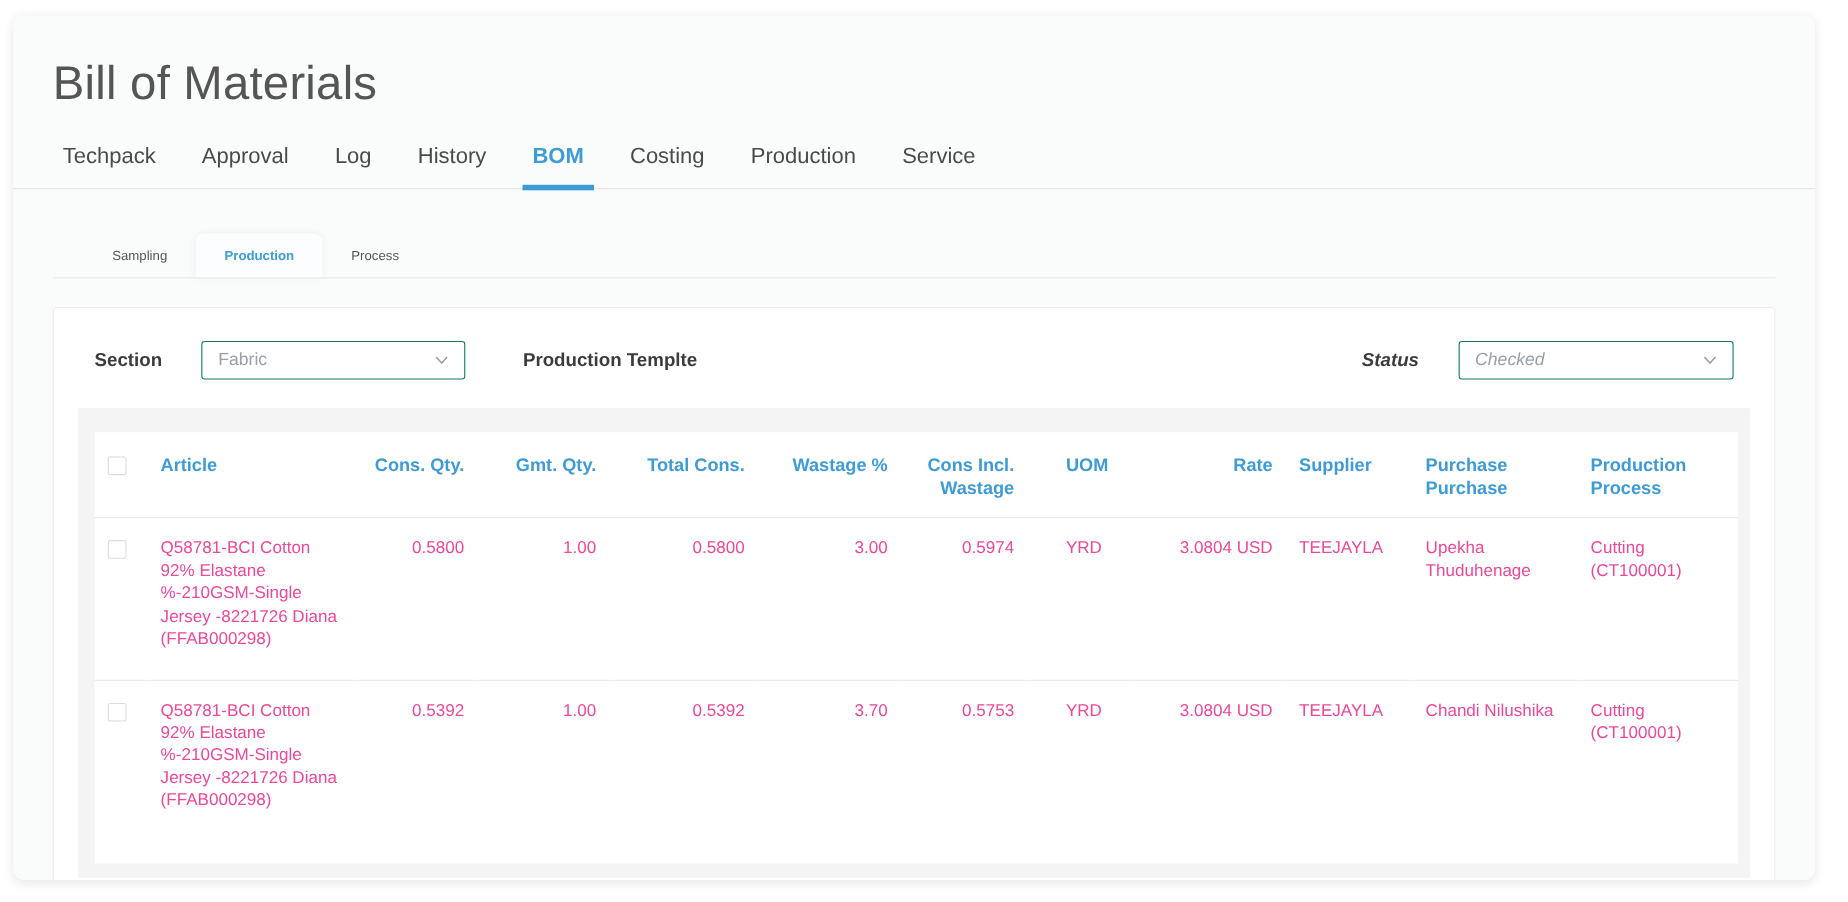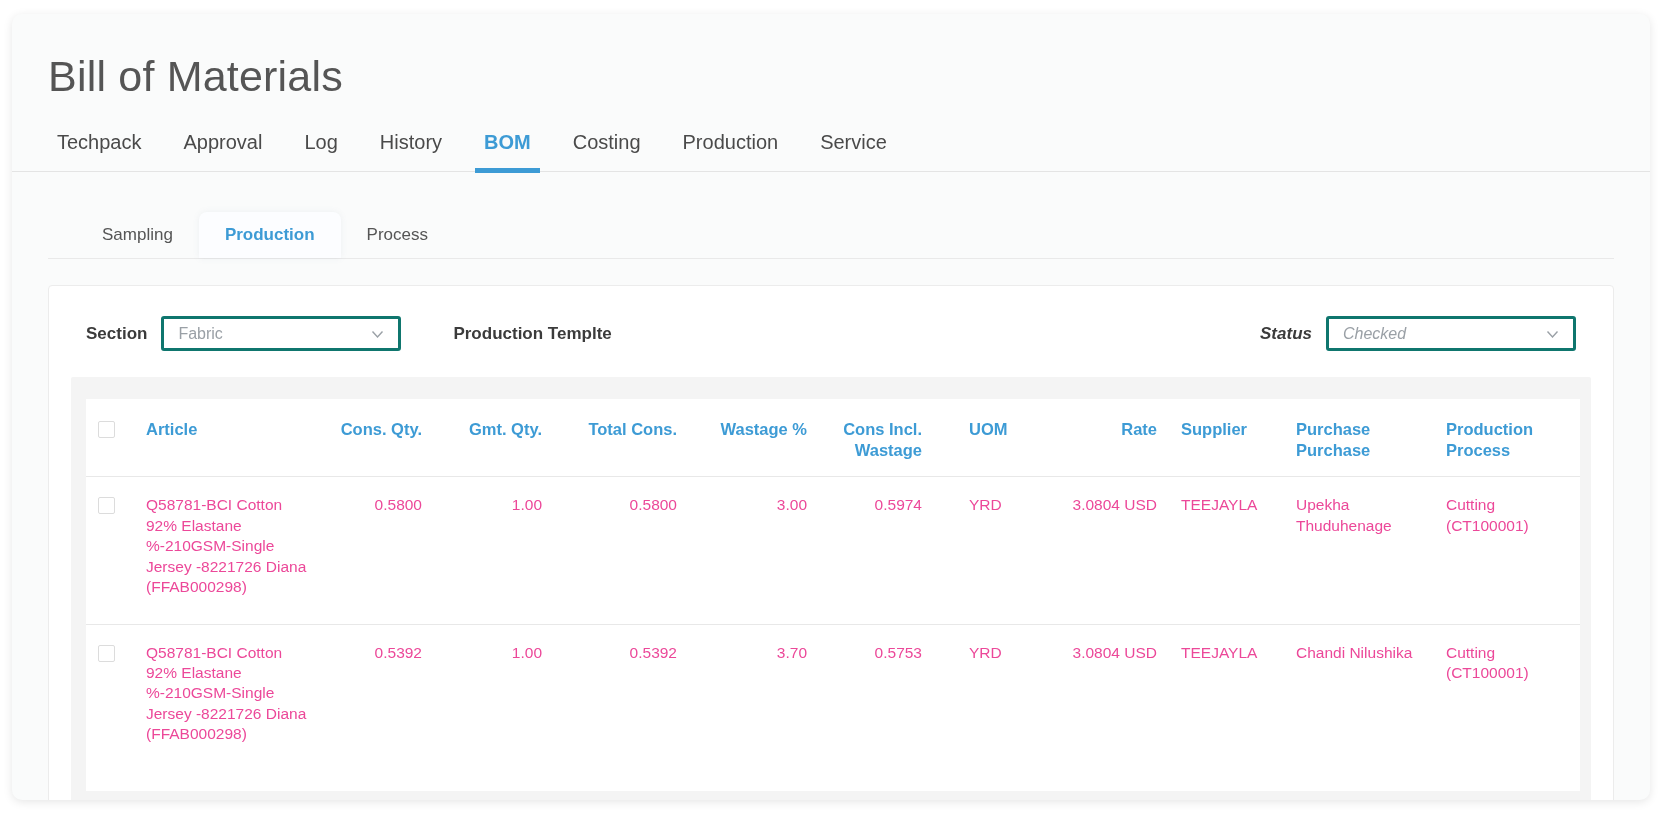--- a/index.html
+++ b/index.html
@@ -60,21 +60,21 @@
   
   .subtab-row {
     margin: 0 36px;
     margin-top: 40px;
     padding-left: 28px;
     display: flex;
     align-items: flex-end;
     border-bottom: 1px solid #e9e9e9;
   }
   .subtab {
-    font-size: 17px;
+    font-size: 12px;
     color: #555555;
     padding: 13px 26px;
     cursor: pointer;
     white-space: nowrap;
   }
   .subtab.active {
     color: #3d9bd5;
     font-weight: 700;
     background: #fcfdff;
     border-radius: 8px 8px 0 0;
@@ -96,27 +96,27 @@
   }
   .filter-label {
     font-size: 17px;
     font-weight: 700;
     color: #3b3b3b;
     white-space: nowrap;
   }
   .select {
     height: 35px;
     background: #ffffff;
-    border: 3px solid #0f766e;
+    border: 1px solid #0f766e;
     border-radius: 3px;
     display: flex;
     align-items: center;
     justify-content: space-between;
     padding: 0 14px;
-    margin-left: 14px;
+    margin-left: 36px;
     cursor: pointer;
   }
   .select .sel-text {
     font-size: 16px;
     color: #9aa0a6;
   }
   .sel-sec   { width: 240px; }
   .sel-tmpl  { width: 230px; }
   .sel-stat  { width: 250px; }
   .grp-tmpl  { margin-left: 52px; display: flex; align-items: center; }

